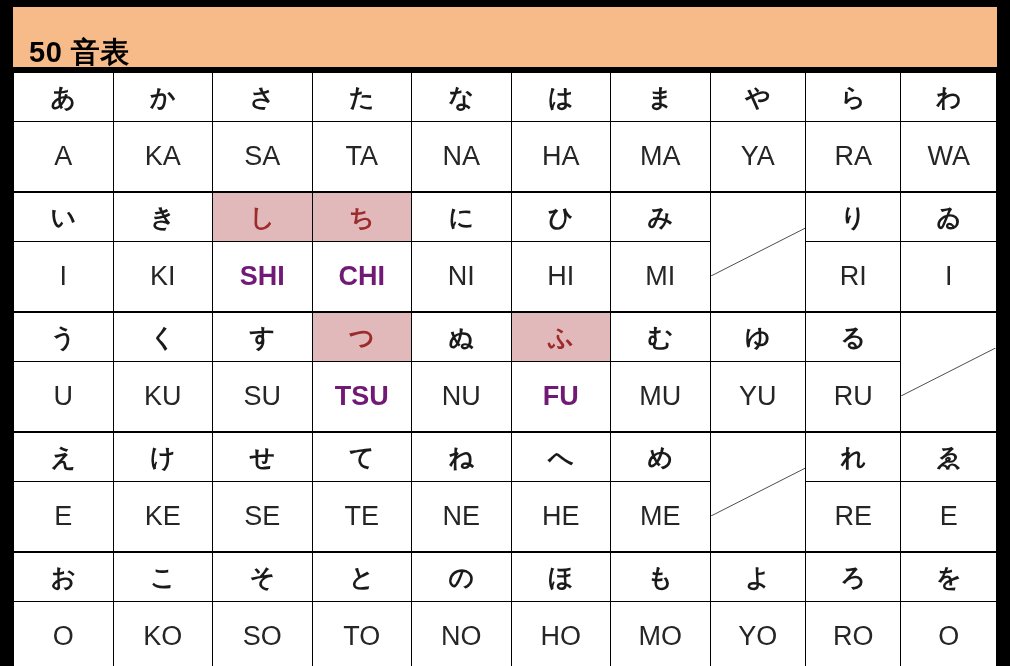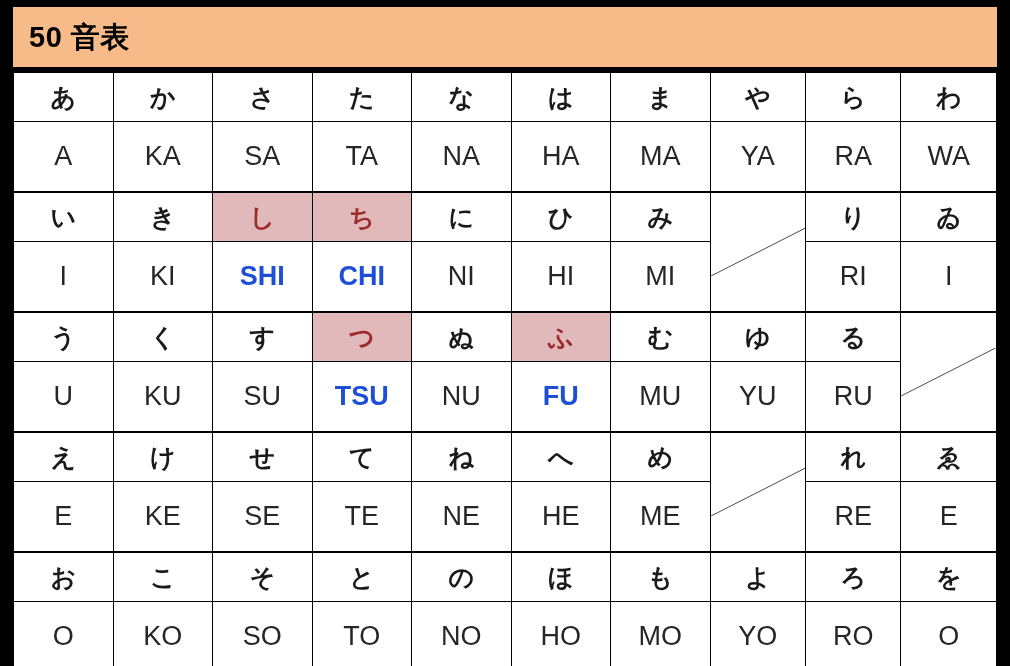--- a/index.html
+++ b/index.html
@@ -30,21 +30,21 @@
     height: 652px;
     background: #ffffff;
   }
 
   
   .title-bar {
     height: 64px;
     background: #f7bb8a;
     border-bottom: 4px solid #000000;
     display: flex;
-    align-items: center;
+    align-items: flex-end;
     box-sizing: border-box;
   }
   .title-text {
     font-size: 29px;
     font-weight: bold;
     color: #000000;
     padding-left: 16px;
     letter-spacing: 0.5px;
     line-height: 1;
   }
@@ -83,21 +83,21 @@
     color: #262626;
     line-height: 1;
   }
 
   
   .row-kana td.hl {
     background: #e2b9bb;
     color: #9c2b2b;
   }
   .row-romaji td.hl {
-    color: #1d4ed8;
+    color: #701a75;
     font-weight: bold;
   }
 
   
   td.blank {
     background: #ffffff;
     position: relative;
     padding: 0;
   }
   td.blank .diag {

